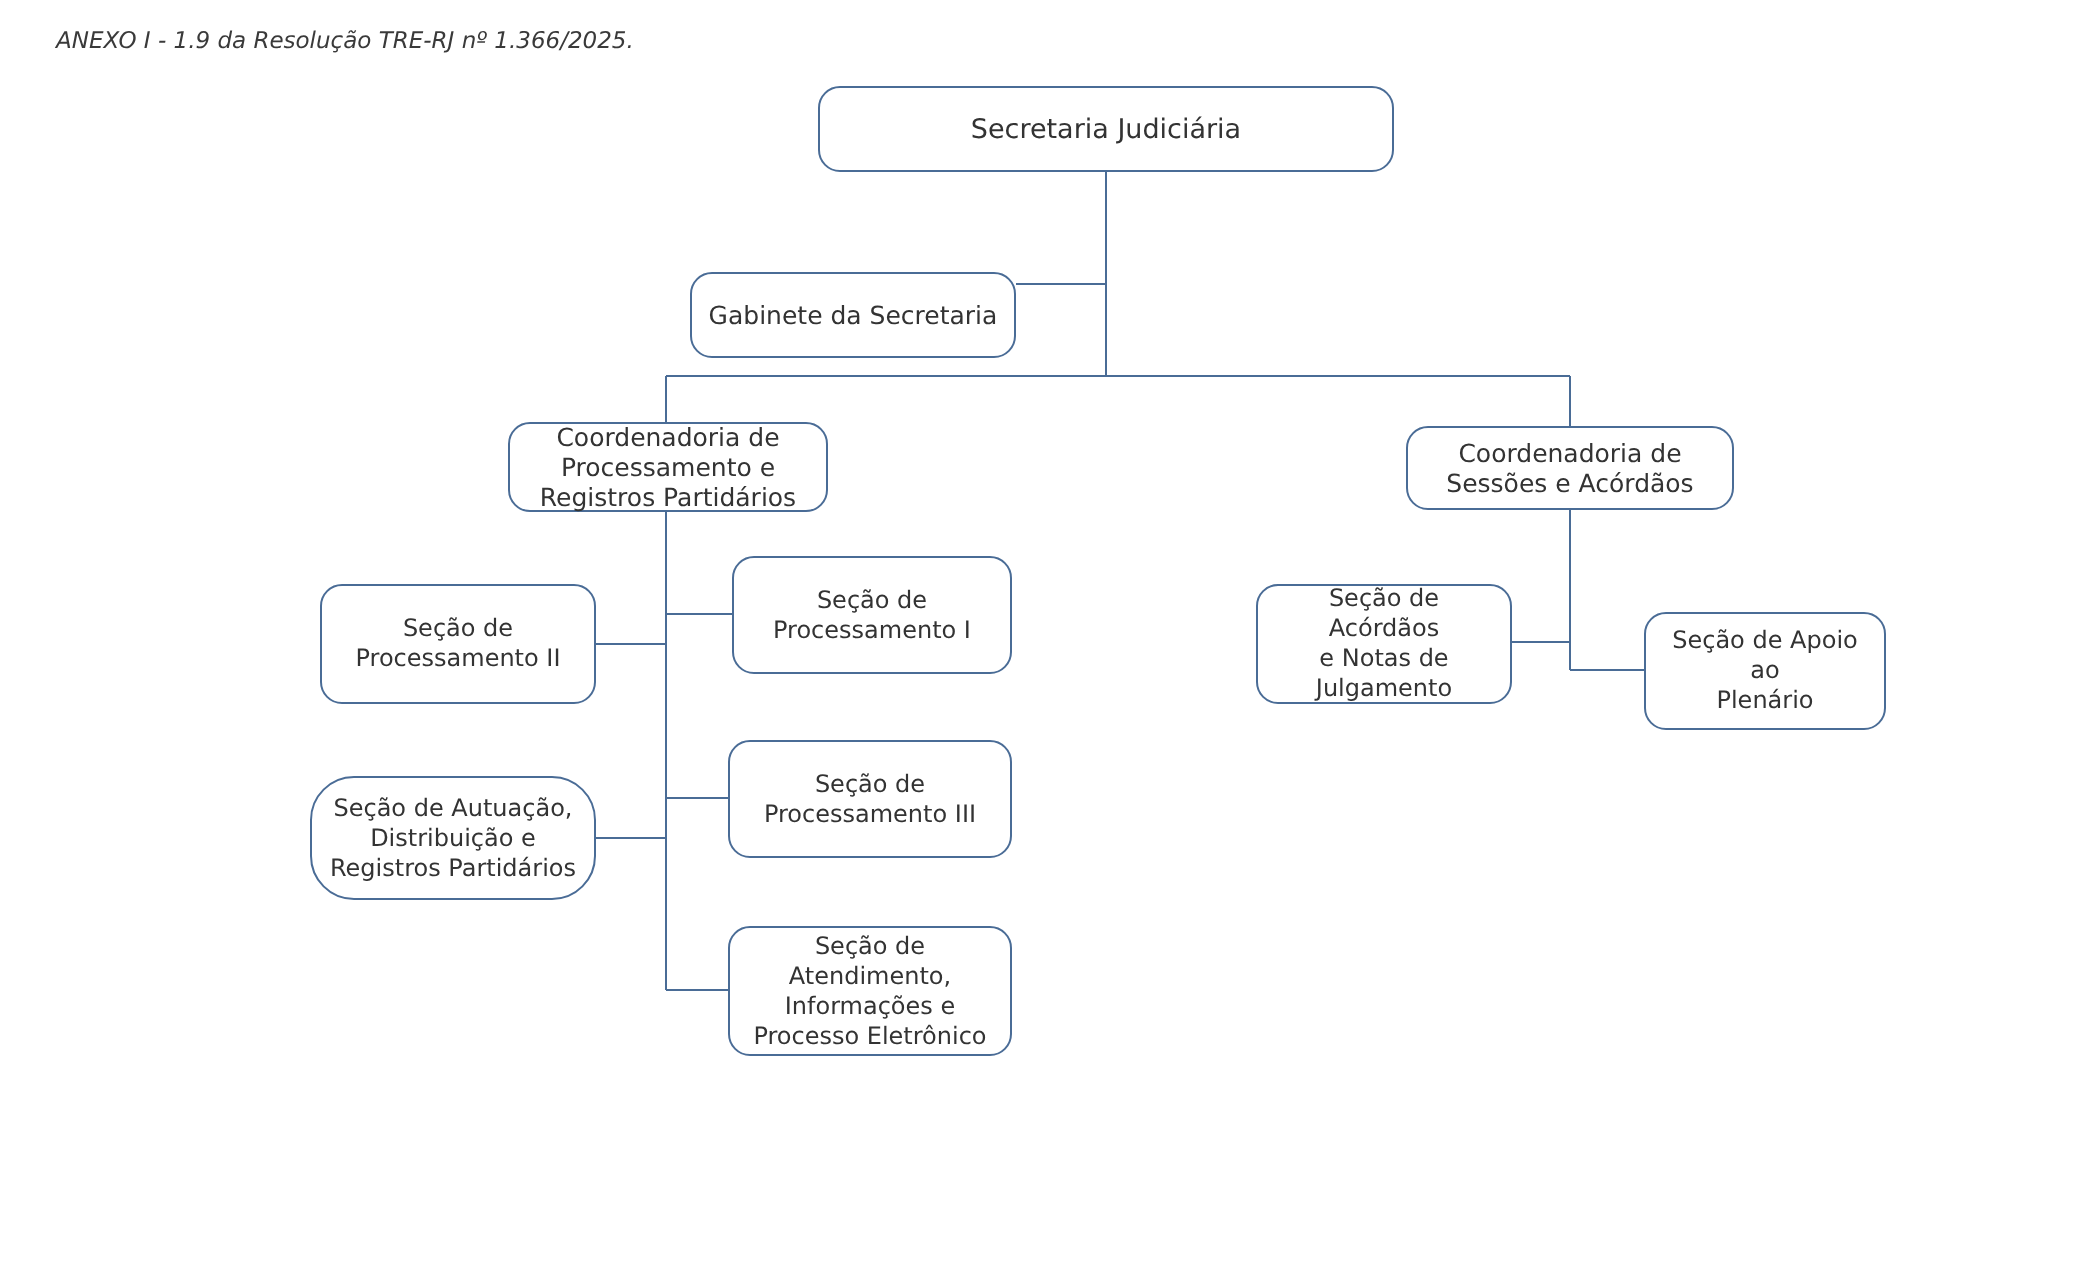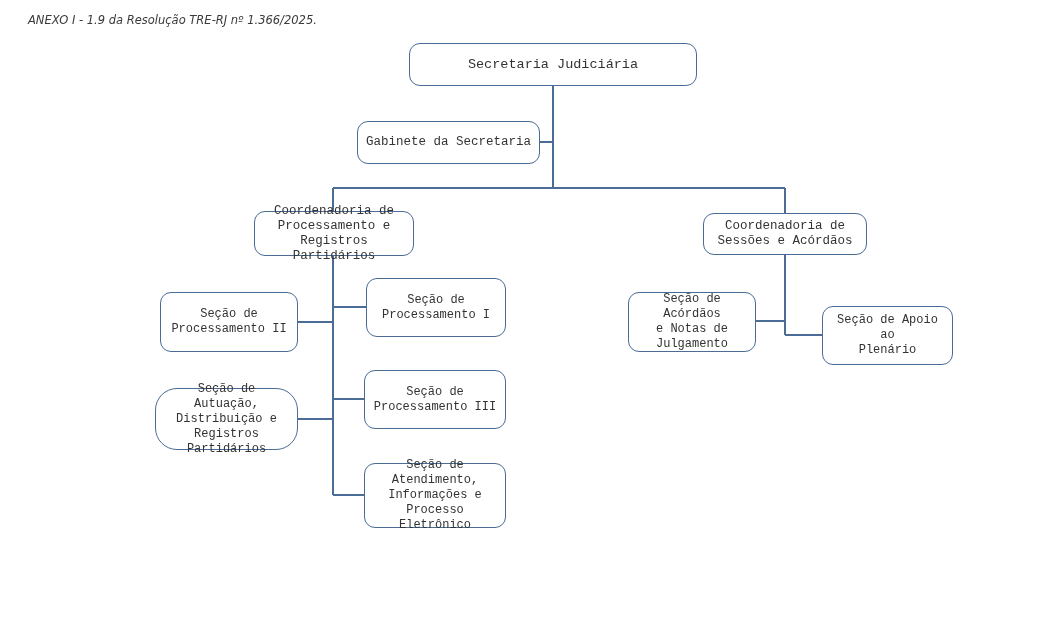--- a/index.html
+++ b/index.html
@@ -47,21 +47,20 @@
     align-items: center;
     justify-content: center;
     text-align: center;
     padding: 2px 6px;
     color: #333333;
   }
   .node .node-label {
     display: block;
     white-space: pre-line;
     line-height: 15.5px;
-    font-family: Liberation Mono, monospace;
   }
   .n-root .node-label { font-size: 13.5px; line-height: 16px; }
   .n-mid .node-label  { font-size: 12.5px; line-height: 15px; }
   .n-leaf .node-label { font-size: 12px; line-height: 15px; }
 </style>
 </head>
 <body>
 
 <div id="page">
 
@@ -88,21 +87,21 @@
       <path d="M785,255 L785,335"></path>
       <path d="M785,321 L756,321"></path>
       <path d="M785,335 L822,335"></path>
     </g>
   </svg>
 
   <div class="node n-root" style="left:409px; top:43px; width:288px; height:43px;">
     <span class="node-label">Secretaria Judiciária</span>
   </div>
 
-  <div class="node n-mid" style="left:345px; top:121px; width:183px; height:43px;margin-left:12px;">
+  <div class="node n-mid" style="left:345px; top:136px; width:163px; height:43px;">
     <span class="node-label">Gabinete da Secretaria</span>
   </div>
 
   <div class="node n-mid" style="left:254px; top:211px; width:160px; height:45px;">
     <span class="node-label">Coordenadoria de
 Processamento e
 Registros Partidários</span>
   </div>
 
   <div class="node n-mid" style="left:703px; top:213px; width:164px; height:42px;">
@@ -137,18 +136,18 @@
 Informações e
 Processo Eletrônico</span>
   </div>
 
   <div class="node n-leaf" style="left:628px; top:292px; width:128px; height:60px;align-items:center;">
     <span class="node-label">Seção de Acórdãos
 e Notas de
 Julgamento</span>
   </div>
 
-  <div class="node n-leaf" style="left:822px; top:306px; width:131px; height:59px;">
+  <div class="node n-leaf" style="left:822px; top:306px; width:121px; height:59px;">
     <span class="node-label">Seção de Apoio ao
 Plenário</span>
   </div>
 
 </div>
 
 </body></html>

